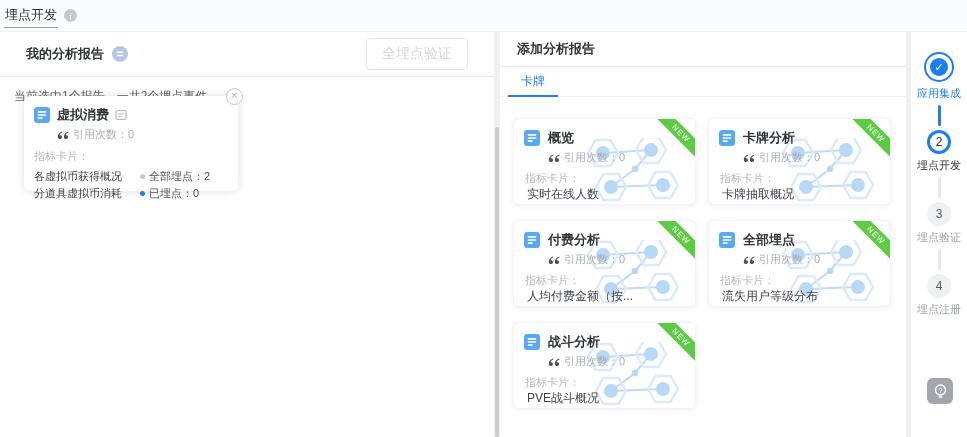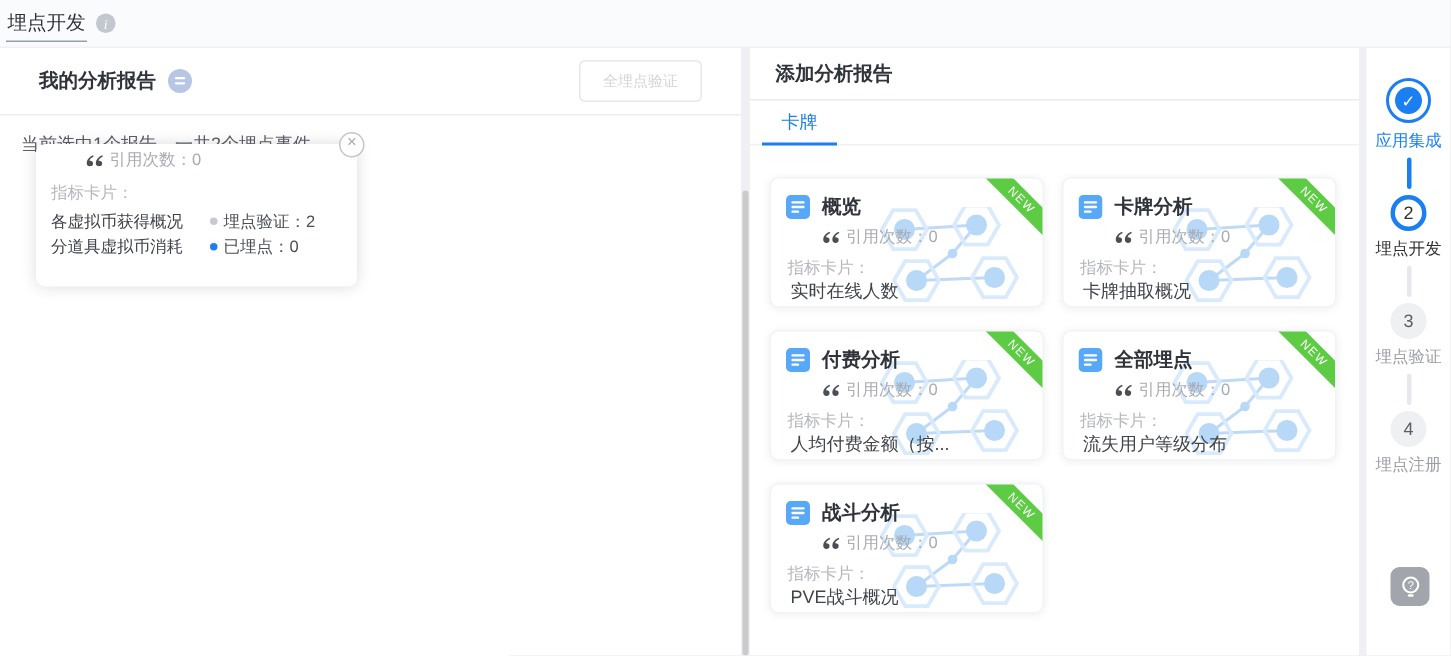--- a/index.html
+++ b/index.html
@@ -12,21 +12,21 @@
   
   .titlebar{position:absolute;left:0;top:0;width:100%;height:31px;background:#fafbfc;display:flex;align-items:center;padding-left:4px;box-sizing:border-box;}
   .page-title{font-size:13px;color:#2f3338;border-bottom:1px solid #979ea8;padding:2px 1px 3px;}
   .info-icon{width:13px;height:13px;border-radius:50%;background:#c3c7cf;color:#fff;font-size:9px;display:inline-flex;align-items:center;justify-content:center;margin-left:6px;font-family:"Liberation Serif",serif;font-style:italic;}
 
   
   .left-panel{position:absolute;left:0;top:32px;width:494px;bottom:0;background:#fff;}
   .lp-header{height:44px;border-bottom:1px solid #ececec;display:flex;align-items:center;padding:0 26px;}
   .lp-title{font-size:13px;font-weight:bold;color:#30343a;}
   .badge-icon{margin-left:8px;width:16px;height:16px;}
-  .verify-btn{margin-left:auto;background:#fff;border:1px solid #e5e7e9;color:#d3d6d9;font-size:10px;padding:6px 15px;border-radius:4px;cursor:not-allowed;}
+  .verify-btn{margin-left:auto;background:#fff;border:1px solid #e5e7e9;color:#d3d6d9;font-size:14px;padding:6px 15px;border-radius:4px;cursor:not-allowed;}
   .lp-summary{font-size:12px;color:#5a5e66;margin:11px 14px 0;}
   .report-card{position:absolute;left:24px;top:64px;width:214px;height:95px;background:#fff;border-radius:6px;box-shadow:0 0 10px rgba(0,0,0,0.14);}
   .rc-close{position:absolute;top:-8px;right:-5px;width:15px;height:15px;border:1px solid #c6c6c6;border-radius:50%;color:#a9a9a9;font-size:11px;line-height:13px;text-align:center;background:#fff;cursor:pointer;}
   .rc-head{display:flex;align-items:center;padding:10px 10px 0;}
   .doc-icon{width:16px;height:16px;flex:none;}
   .rc-title{font-size:13px;font-weight:bold;color:#30343a;margin-left:7px;}
   .open-icon{margin-left:6px;width:12px;height:12px;}
   .quote-row{display:flex;align-items:center;gap:4px;font-size:11px;color:#a8abb2;margin-top:3px;}
   .rc-quote{padding-left:33px;}
   .rc-label{font-size:11px;color:#b4b7bd;padding:7px 10px 0;}
@@ -136,34 +136,43 @@
     <span class="lp-title">我的分析报告</span>
     <svg class="badge-icon">
         <use href="#sym-badge"></use>
       </svg>
     <button class="verify-btn">全埋点验证</button>
   </div>
   <div class="lp-summary">当前选中1个报告，一共2个埋点事件</div>
 
   <div class="report-card">
     <div class="rc-close">×</div>
+    <div class="rc-head">
+      <svg class="doc-icon">
+          <use href="#sym-doc"></use>
+        </svg>
+      <span class="rc-title">虚拟消费</span>
+      <svg class="open-icon">
+          <use href="#sym-open"></use>
+        </svg>
+    </div>
     <div class="quote-row rc-quote">
       <svg width="12" height="8" viewBox="0 0 15 10">
           <use href="#sym-quote"></use>
         </svg>
       <span>引用次数：0</span>
     </div>
     <div class="rc-label">指标卡片：</div>
     <div class="rc-grid">
       <div class="rc-metrics">
         <div>各虚拟币获得概况</div>
         <div>分道具虚拟币消耗</div>
       </div>
       <div class="rc-stats">
-        <div><span class="dot gray"></span><span>埋点验证：</span><span>2</span></div>
+        <div><span class="dot gray"></span><span>全部埋点：</span><span>2</span></div>
         <div><span class="dot blue"></span><span>已埋点：</span><span>0</span></div>
       </div>
     </div>
   </div>
 </div>
 
 <div class="panel-scrollbar"></div>
 
 <div class="right-panel">
   <div class="rp-header">添加分析报告</div>

